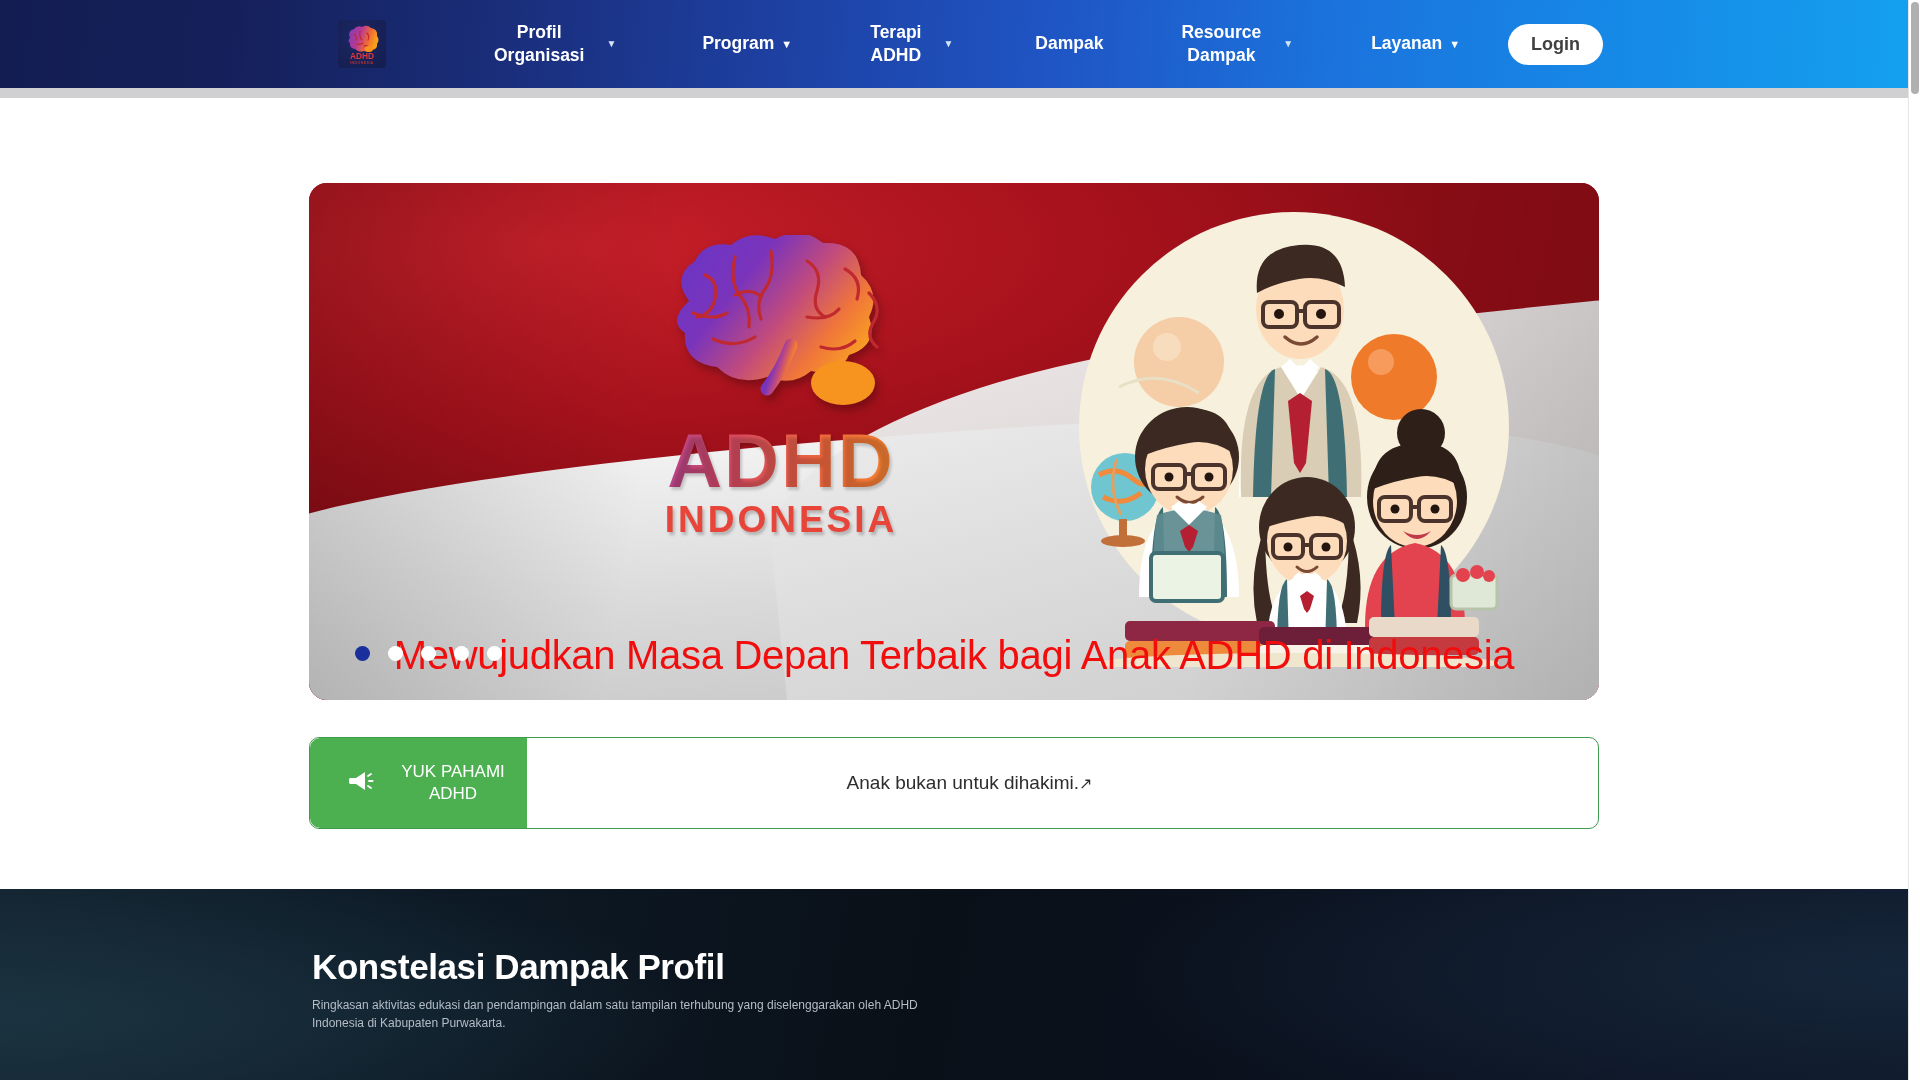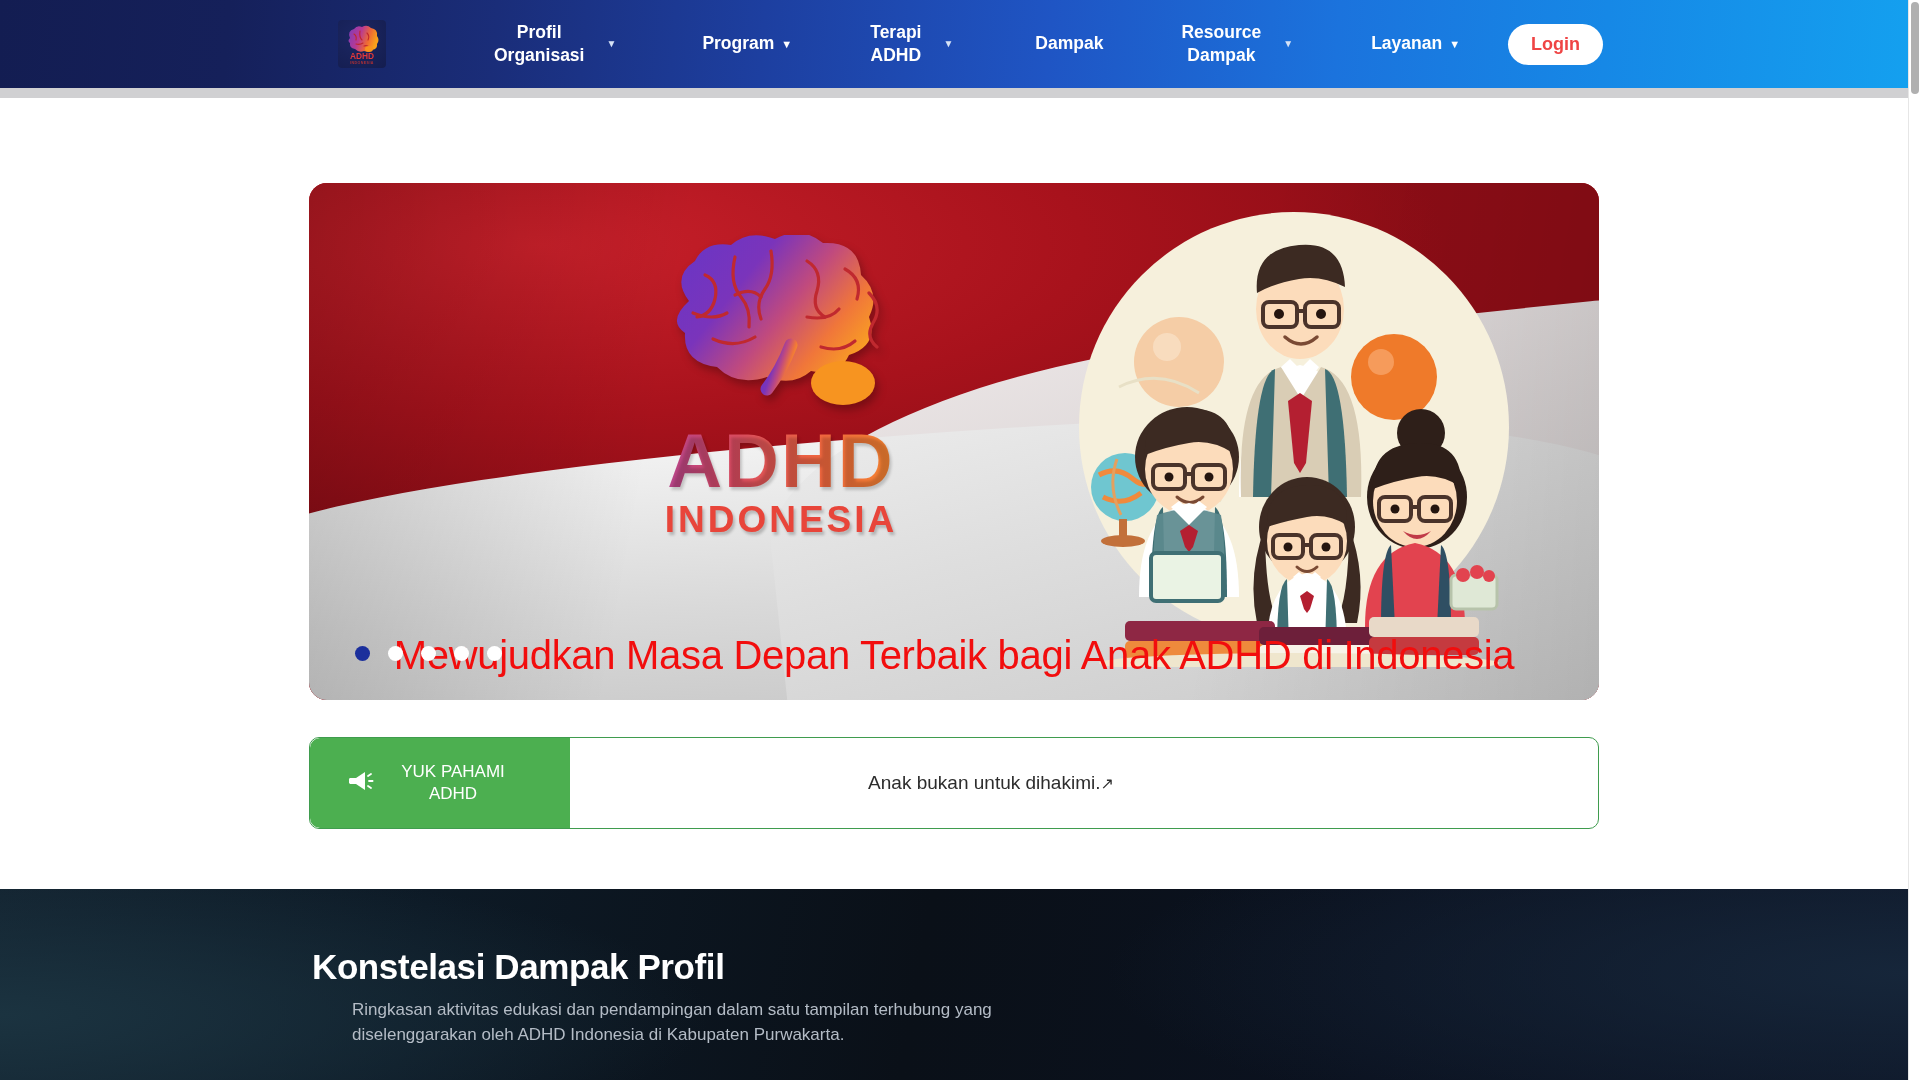--- a/index.html
+++ b/index.html
@@ -75,21 +75,21 @@
 
   .gap-a { width: 38px; }
   .gap-b { width: 34px; }
   .gap-c { width: 26px; }
   .gap-d { width: 30px; }
   .gap-e { width: 26px; }
   .gap-f { width: 26px; }
 
   .login-btn {
     background: #ffffff;
-    color: #ef4444;
+    color: #404040;
     font-size: 18px;
     font-weight: bold;
     border: none;
     border-radius: 999px;
     padding: 10px 23px;
     cursor: pointer;
     font-family: "Liberation Sans", sans-serif;
     margin-left: 22px;
   }
 
@@ -222,21 +222,21 @@
     width: 1290px;
     margin: 37px auto 0 auto;
     height: 92px;
     display: flex;
     border: 1px solid #3f9c4e;
     border-radius: 10px;
     overflow: hidden;
     background: #ffffff;
   }
   .announce-tag {
-    width: 260px;
+    width: 217px;
     background: #4caf50;
     color: #ffffff;
     display: flex;
     align-items: center;
     gap: 18px;
     padding-left: 38px;
     border-radius: 10px 0 0 10px;
   }
   .announce-tag .tag-text {
     font-size: 17px;
@@ -271,24 +271,23 @@
   }
   .dark-title {
     color: #ffffff;
     font-size: 35px;
     font-weight: bold;
     letter-spacing: -0.4px;
   }
   .dark-sub {
     margin-top: 10px;
     color: #b4bcc6;
-    font-size: 17px;
+    font-size: 12px;
     line-height: 1.48;
     max-width: 640px;
-    margin-left: 40px;
   }
 
   
   .scrollbar-track {
     position: absolute;
     top: 0; right: 0;
     width: 12px;
     height: 1080px;
     background: #ffffff;
     border-left: 1px solid #e6e6e6;

